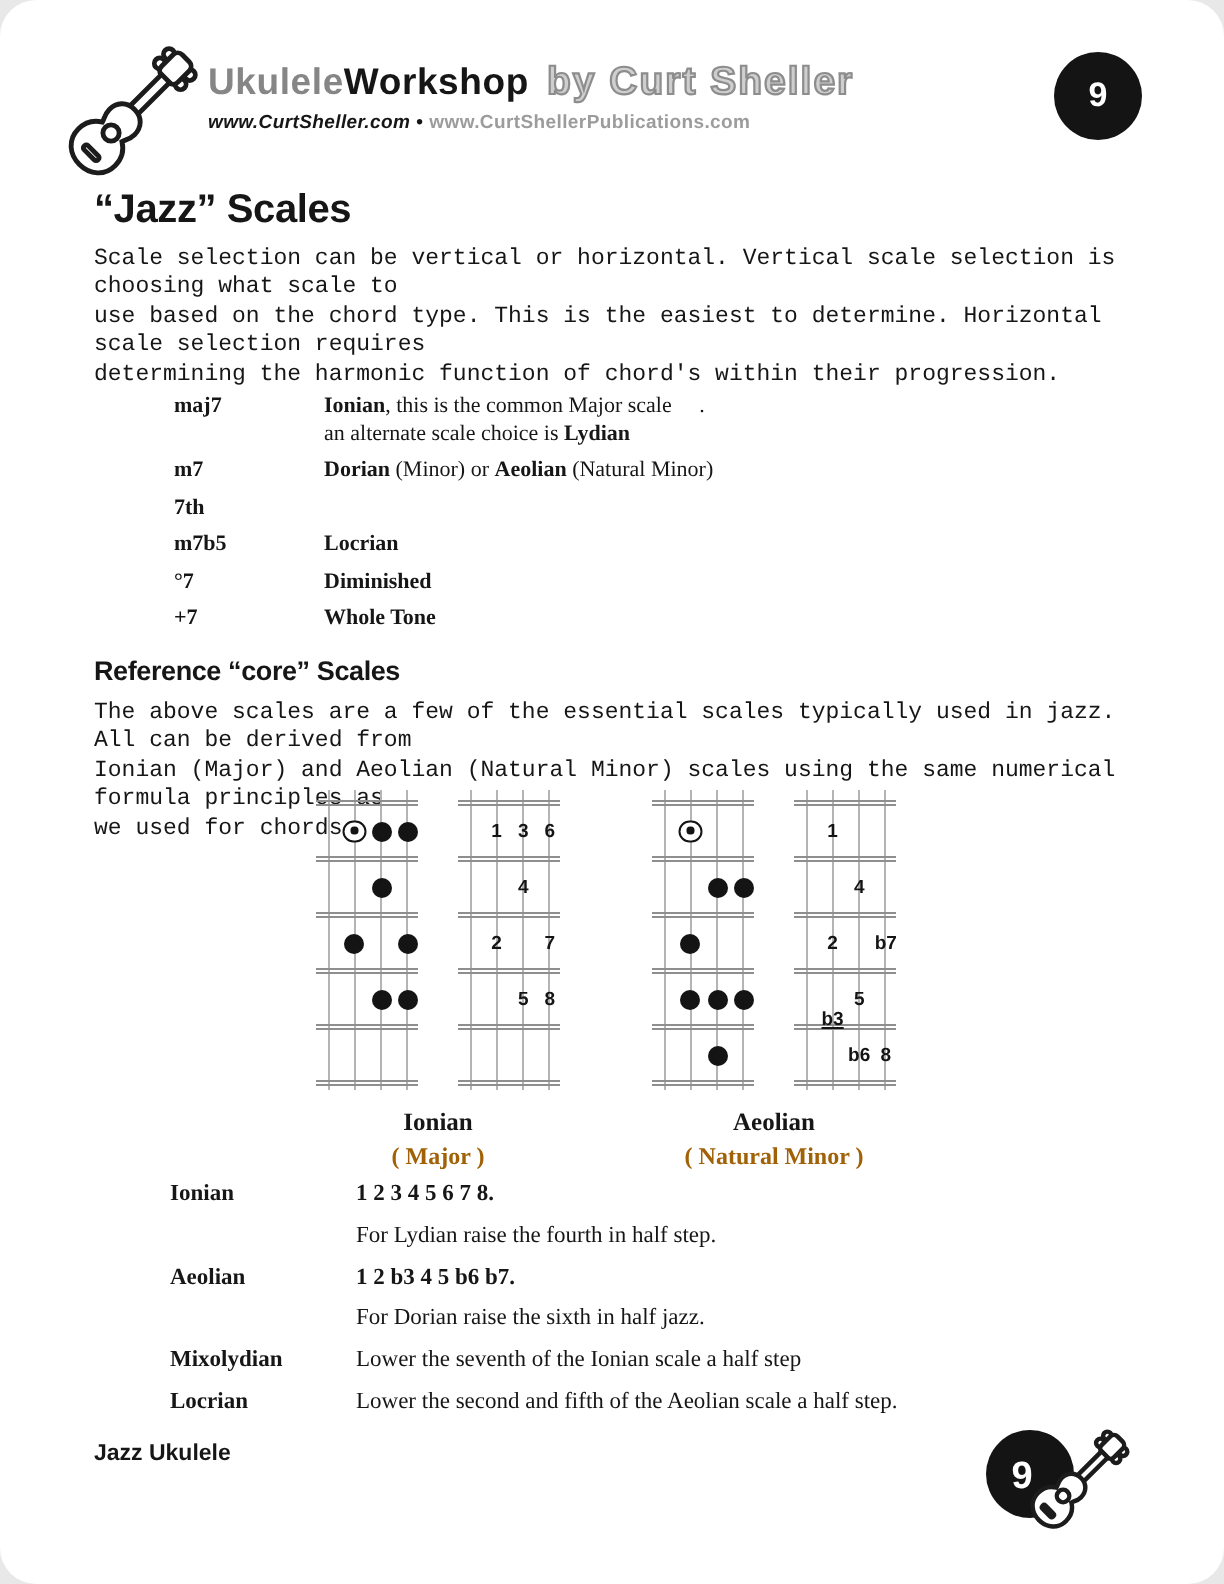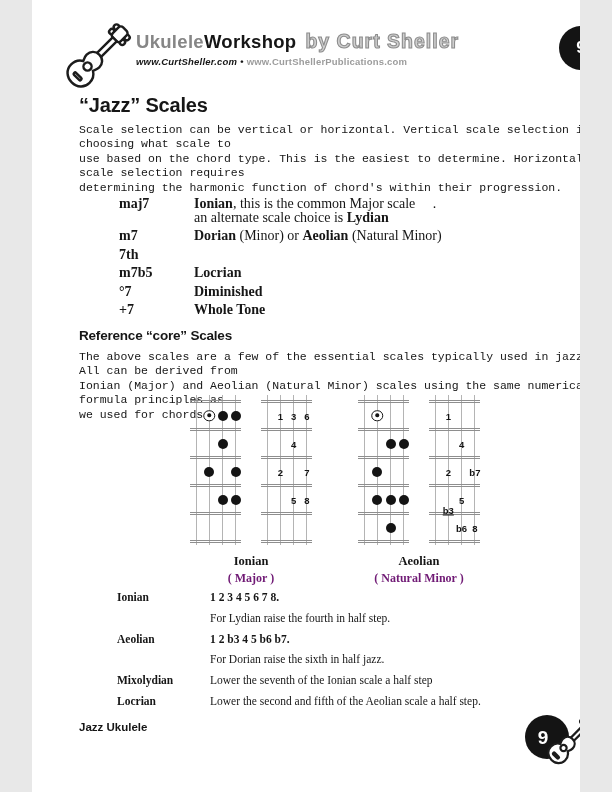--- a/index.html
+++ b/index.html
@@ -1,17 +1,17 @@
 <!DOCTYPE html>
 <html><head>
 <meta charset="utf-8">
 <style>
   html,body{margin:0;padding:0;background:#e8e8e8;}
-  .page{position:relative;width:548px;height:792px;background:#ffffff;margin:0 auto;
-        font-family:"Liberation Serif",serif;color:#161616;overflow:hidden;}
+  .page{position:relative;width:612px;height:792px;background:#ffffff;margin:0 auto;
+        font-family:"Liberation Serif",serif;color:#161616;overflow:hidden;border-radius:18px;}
   .comic{font-family:"Liberation Sans","DejaVu Sans",sans-serif;font-weight:700;}
 
   
   .logo-svg{position:absolute;left:26px;top:16px;}
   .brand{position:absolute;left:104px;top:30px;white-space:nowrap;}
   .brand-line1{font-size:18.5px;letter-spacing:.3px;}
   .brand-gray{color:#868686;}
   .brand-black{color:#161616;}
   .brand-by{color:#cfcfcf;-webkit-text-stroke:1.1px #8d8d8d;margin-left:9px;font-size:19.5px;letter-spacing:1px;}
   .brand-line2{margin-top:3px;font-size:9.5px;letter-spacing:.2px;}
@@ -27,21 +27,21 @@
   .para{position:absolute;left:47px;width:526px;font-size:11.5px;line-height:14.4px;font-family:Liberation Mono, monospace;}
   #intro-lines{top:123px;}
   #ref-lines{top:350px;}
 
   
   .sec-heading{position:absolute;left:47px;font-size:13.5px;letter-spacing:-.2px;}
   #vc-heading{top:176px;}
   #ref-heading{top:328px;}
 
   
-  .choices{position:absolute;left:87px;top:197px;width:490px;font-size:14px;line-height:13.5px;}
+  .choices{position:absolute;left:87px;top:197px;width:490px;font-size:11px;line-height:13.5px;}
   .choice-row{display:flex;margin-bottom:5px;}
   .choice-term{width:75px;font-weight:700;flex-shrink:0;}
   .b{font-weight:700;}
 
   
   #diagrams{position:absolute;left:0;top:395px;width:612px;height:195px;}
   .diagram-group{position:absolute;top:0;width:122px;}
   .grids{display:flex;gap:20px;}
   .fretgrid{position:relative;width:51px;height:150px;}
   .string{position:absolute;top:0;width:1px;height:150px;background:#b4b4b4;}
@@ -49,21 +49,21 @@
             border-top:1px solid #8e8e8e;border-bottom:1px solid #8e8e8e;}
   .dot{position:absolute;width:10px;height:10px;border-radius:50%;background:#141414;
        transform:translate(-50%,-50%);}
   .root{position:absolute;width:11.5px;height:11.5px;border-radius:50%;border:1.7px solid #141414;
         background:#fff;box-sizing:border-box;transform:translate(-50%,-50%);
         display:flex;align-items:center;justify-content:center;}
   .root::after{content:"";width:3.6px;height:3.6px;border-radius:50%;background:#141414;}
   .num{position:absolute;transform:translate(-50%,-50%);white-space:nowrap;color:#141414;
        font:700 9.5px "Liberation Sans",sans-serif;}
   .diagram-name{text-align:center;font-weight:700;font-size:12.5px;margin-top:9px;}
-  .diagram-sub{text-align:center;font-weight:700;font-size:12px;color:#701a75;margin-top:2px;}
+  .diagram-sub{text-align:center;font-weight:700;font-size:12px;color:#a16207;margin-top:2px;}
 
   
   .definitions{position:absolute;left:85px;top:590px;width:480px;font-size:11.5px;}
   .def-row{display:flex;line-height:14.3px;margin-bottom:6.5px;}
   .def-term{width:93px;font-weight:700;flex-shrink:0;}
 
   
   .footer-title{position:absolute;left:47px;top:721px;font-size:11.5px;}
   .footer-badge{position:absolute;left:488px;top:706px;}
 </style>

